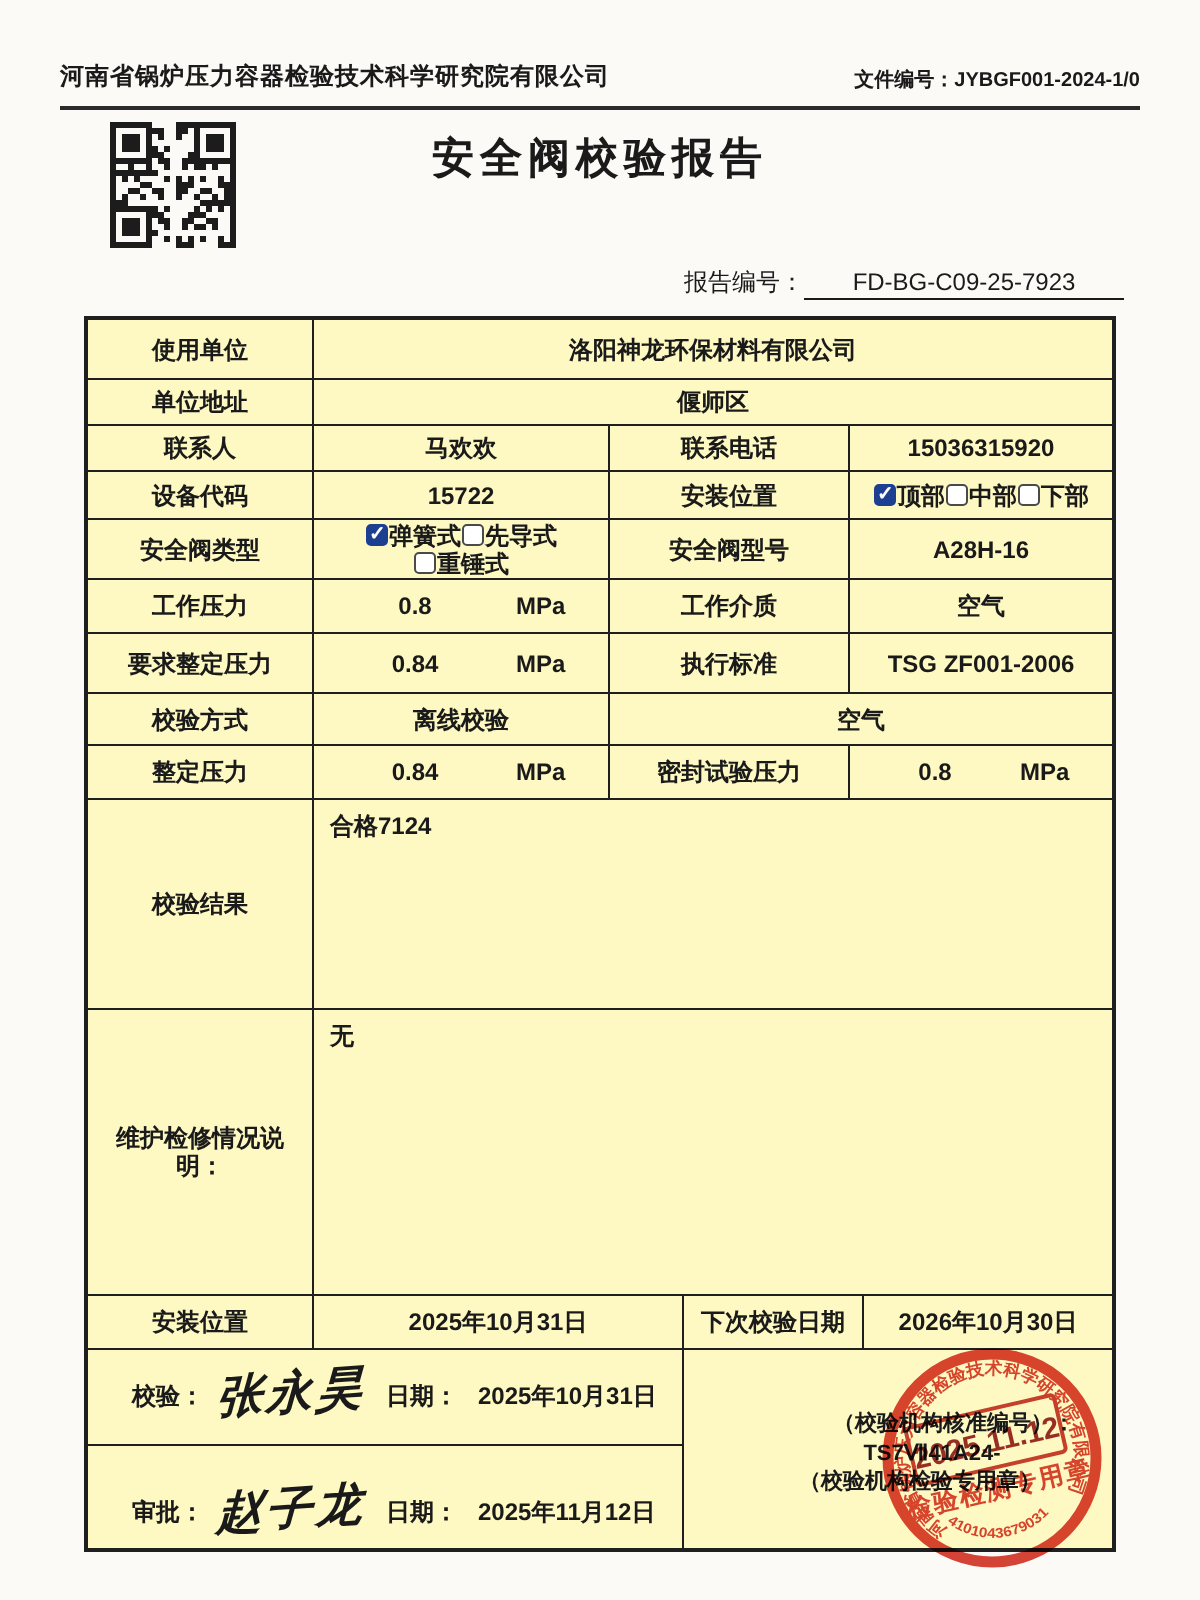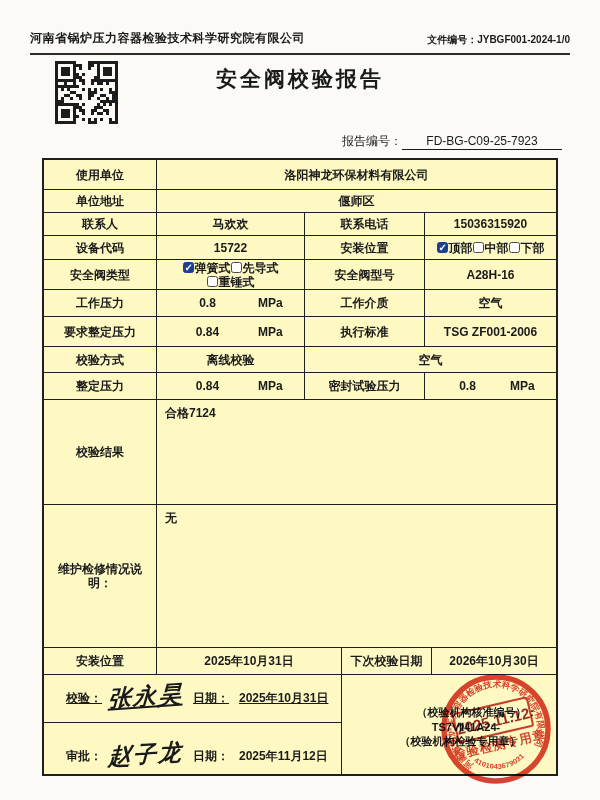--- a/index.html
+++ b/index.html
@@ -41,21 +41,21 @@
   .cbi { display:flex; align-items:center; }
   .cb { display:inline-block; width:11px; height:11px; border:1.6px solid #4a4a4a; border-radius:2.5px;
         background:#fff; margin-right:1px; position:relative; }
   .cb.on { background:#1d3f92; border-color:#1d3f92; }
   .cb.on::after { content:"✓"; position:absolute; left:1px; top:-2px; color:#fff; font-size:10px; font-weight:700; }
 
   
   .sigblock { height:99px; }
   .sigleft { width:298px; border-right:1.5px solid #1f1f1f; display:flex; flex-direction:column; }
   .sigrow { display:flex; align-items:center; padding-left:22px; font-size:12px; font-weight:700; }
-  .sigrow.first { height:55px; border-bottom:1.5px solid #1f1f1f;text-decoration:underline; }
+  .sigrow.first { height:55px; border-bottom:1.5px solid #1f1f1f; }
   .sigrow.second { flex:1;margin-top:16px; }
   .sig { font-family:"Liberation Serif", serif; font-style:italic; font-weight:700; font-size:23px;
          letter-spacing:2px; transform:rotate(-4deg) skewX(-6deg); margin:0 10px 4px 6px; white-space:nowrap; }
   .sig-date-lbl { margin-right:10px; }
   .agency { flex:1; display:flex; flex-direction:column; justify-content:flex-start;
             padding-top:30px; font-size:11px; font-weight:700; line-height:14.5px; text-align:left; }
   .agency .l1 { margin-left:56px; }
   .agency .l2 { margin-left:34px; }
   .agency .l3 { margin-left:22px; }
 

